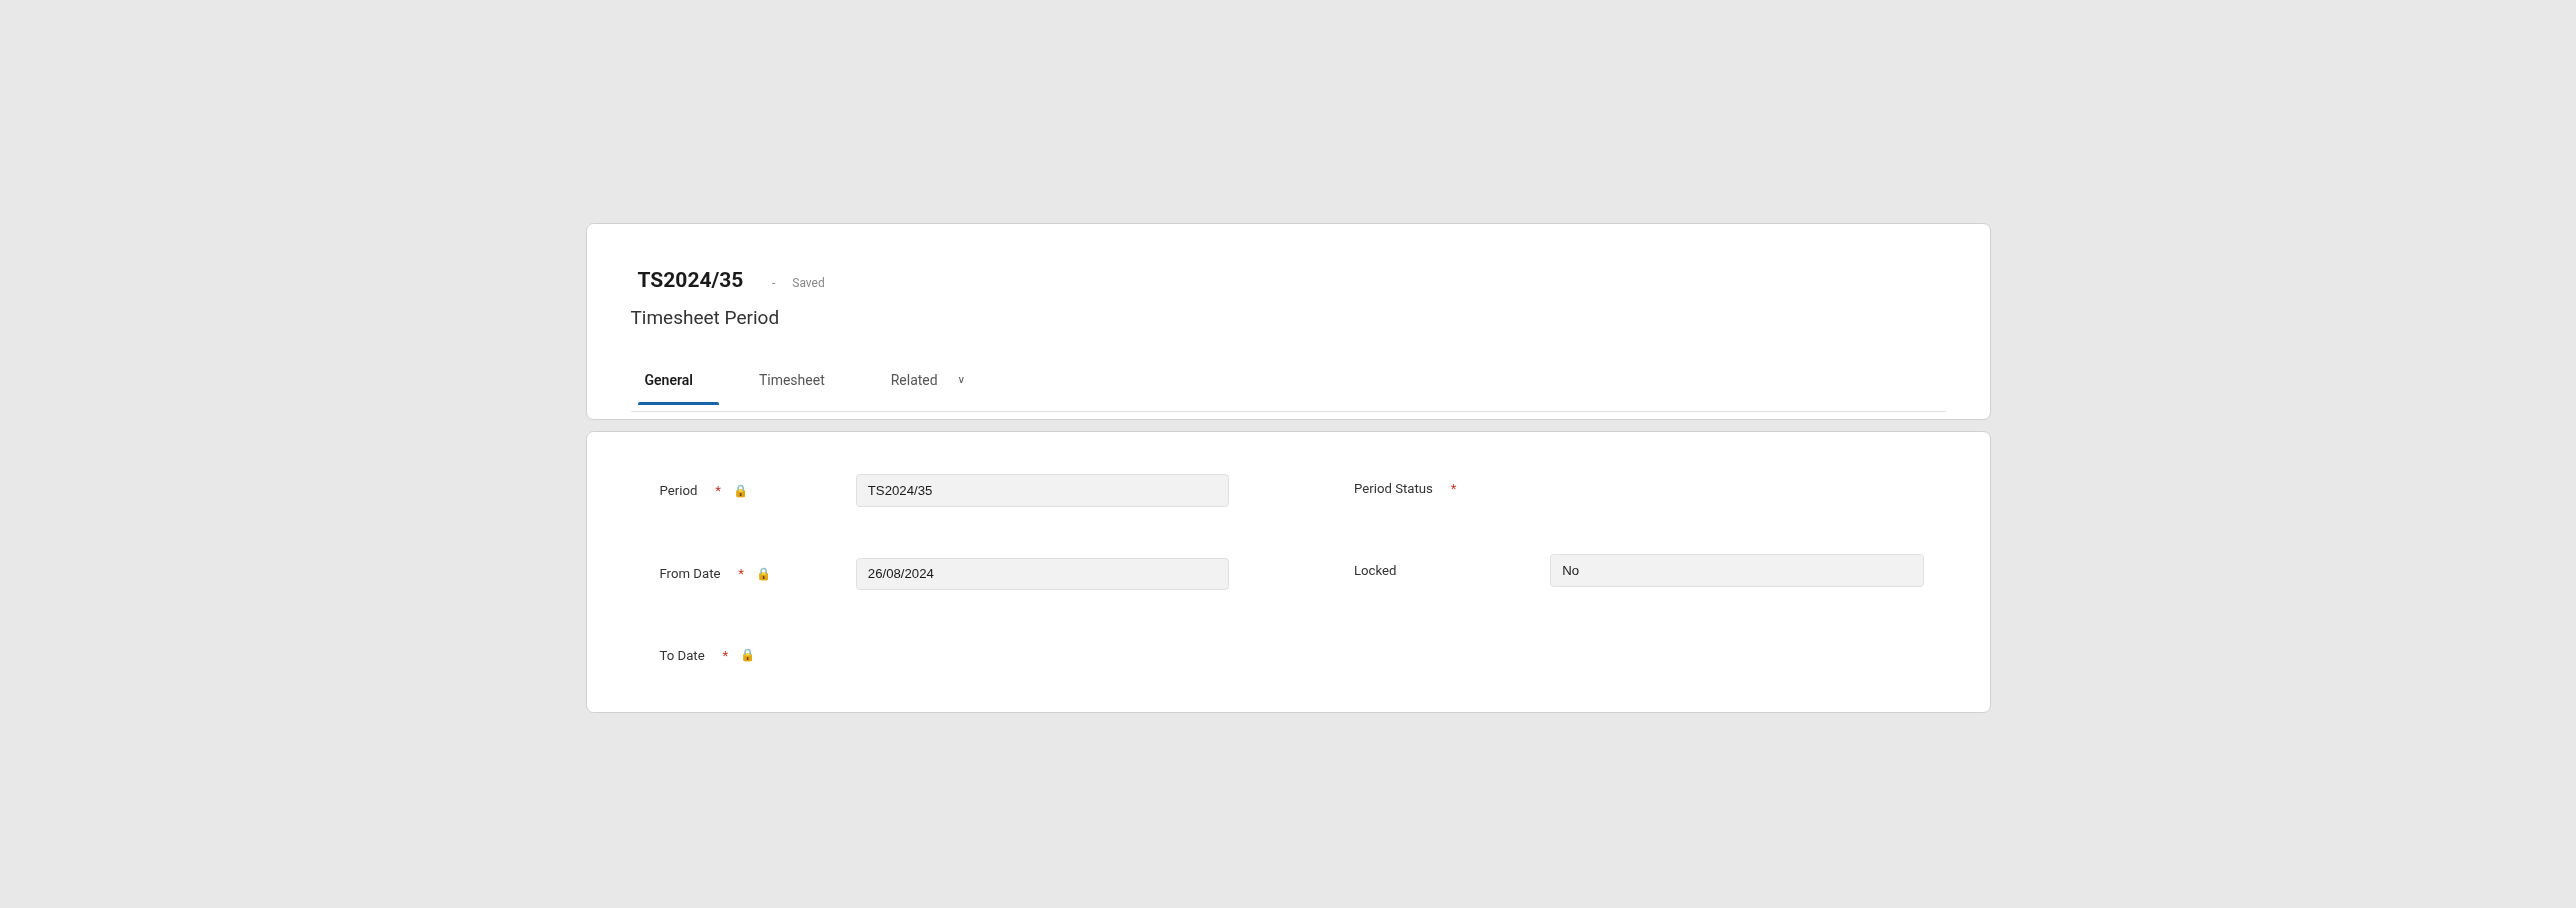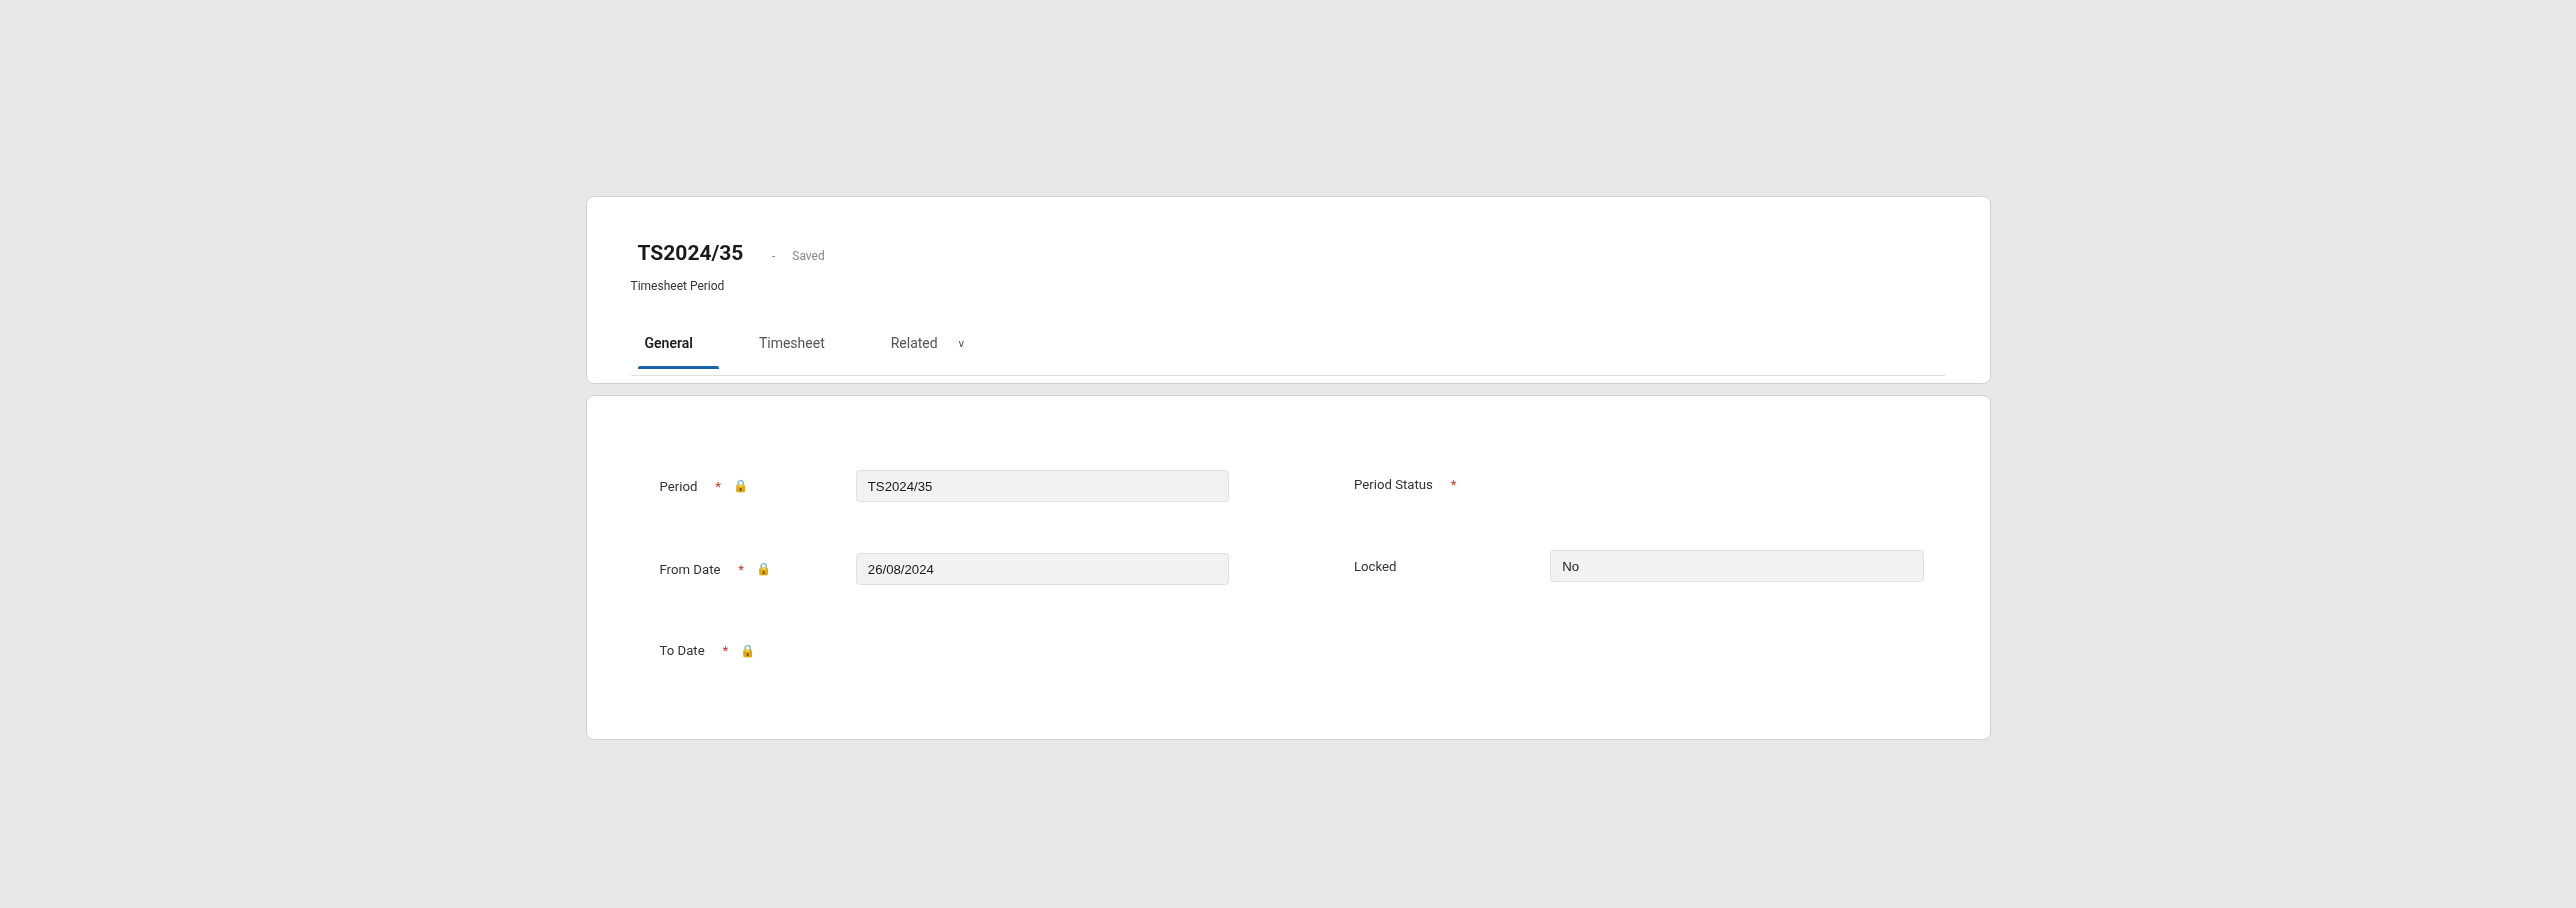--- a/index.html
+++ b/index.html
@@ -48,21 +48,21 @@
       color: #1a1a1a;
     }
 
     .record-status {
       font-size: 12px;
       color: #888;
       font-weight: 400;
     }
 
     .record-type {
-      font-size: 12px;
+      font-size: 19px;
       color: #333;
       margin-bottom: 19px;
     }
 
     .tabs-row {
       display: flex;
       align-items: center;
       gap: 0;
       border-bottom: 0.9px solid #e0e0e0;
     }
@@ -102,21 +102,21 @@
 
     .chevron-icon {
       font-size: 10.4px;
       color: #555;
     }
 
     .form-card {
       background: #ffffff;
       border-radius: 7.6px;
       border: 0.9px solid #d0d0d0;
-      padding: 46px 38px;
+      padding: 14px 38px;
     }
 
     .form-grid {
       display: grid;
       grid-template-columns: 1fr 1fr;
       gap: 0 76px;
     }
 
     .form-left, .form-right {
       display: flex;

